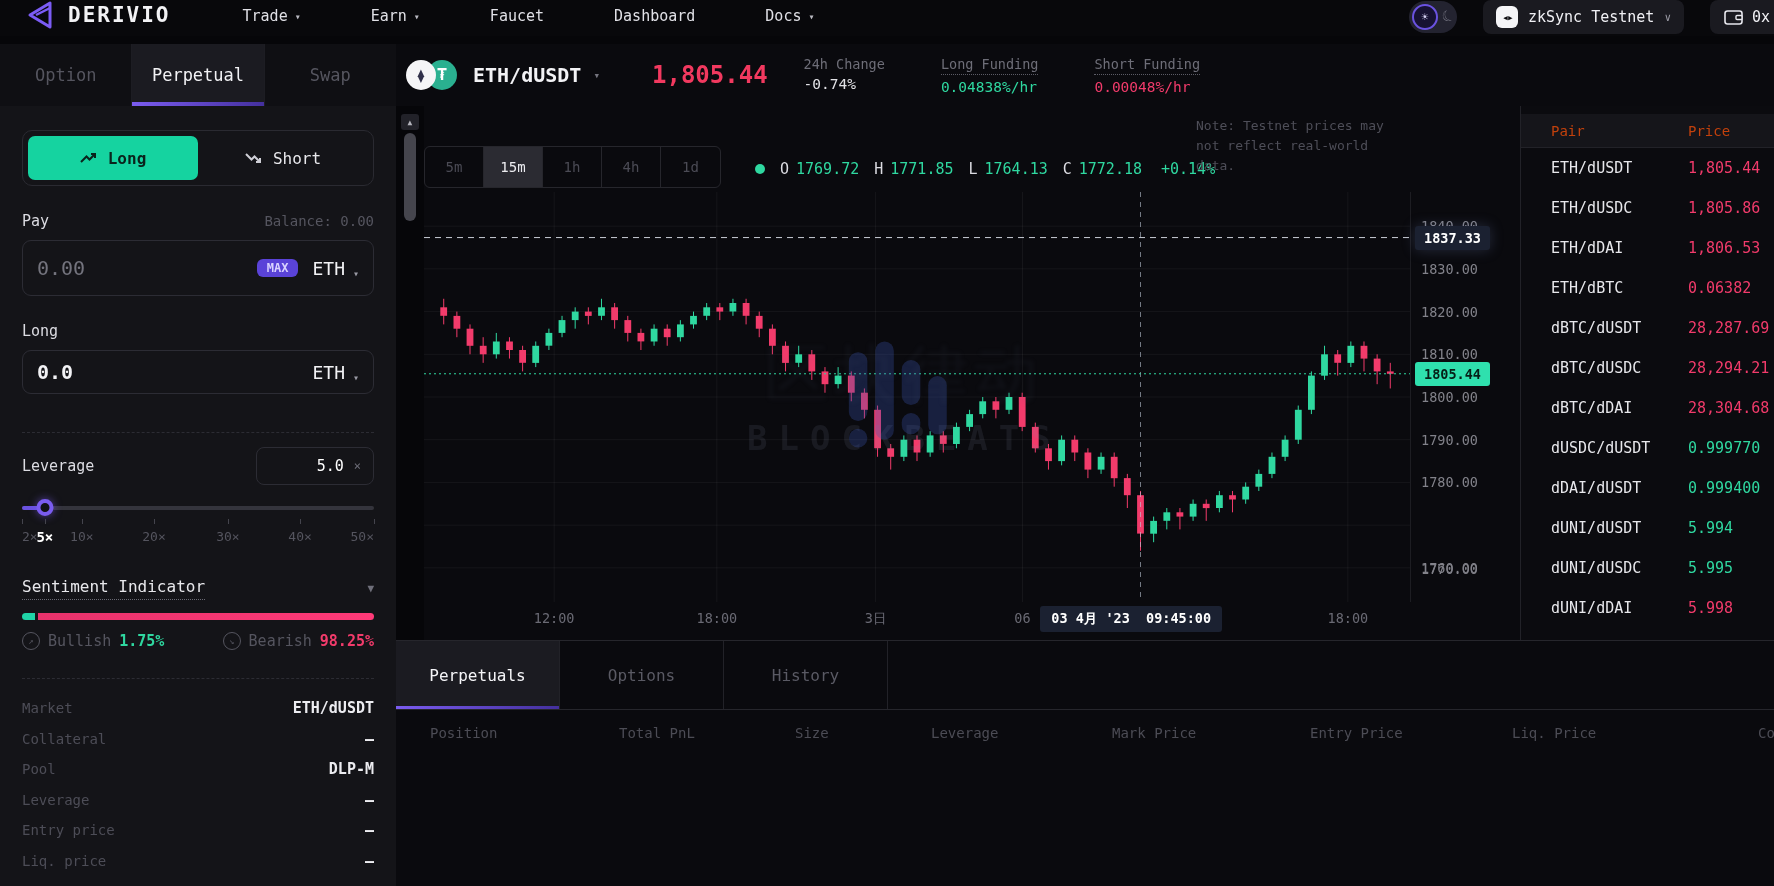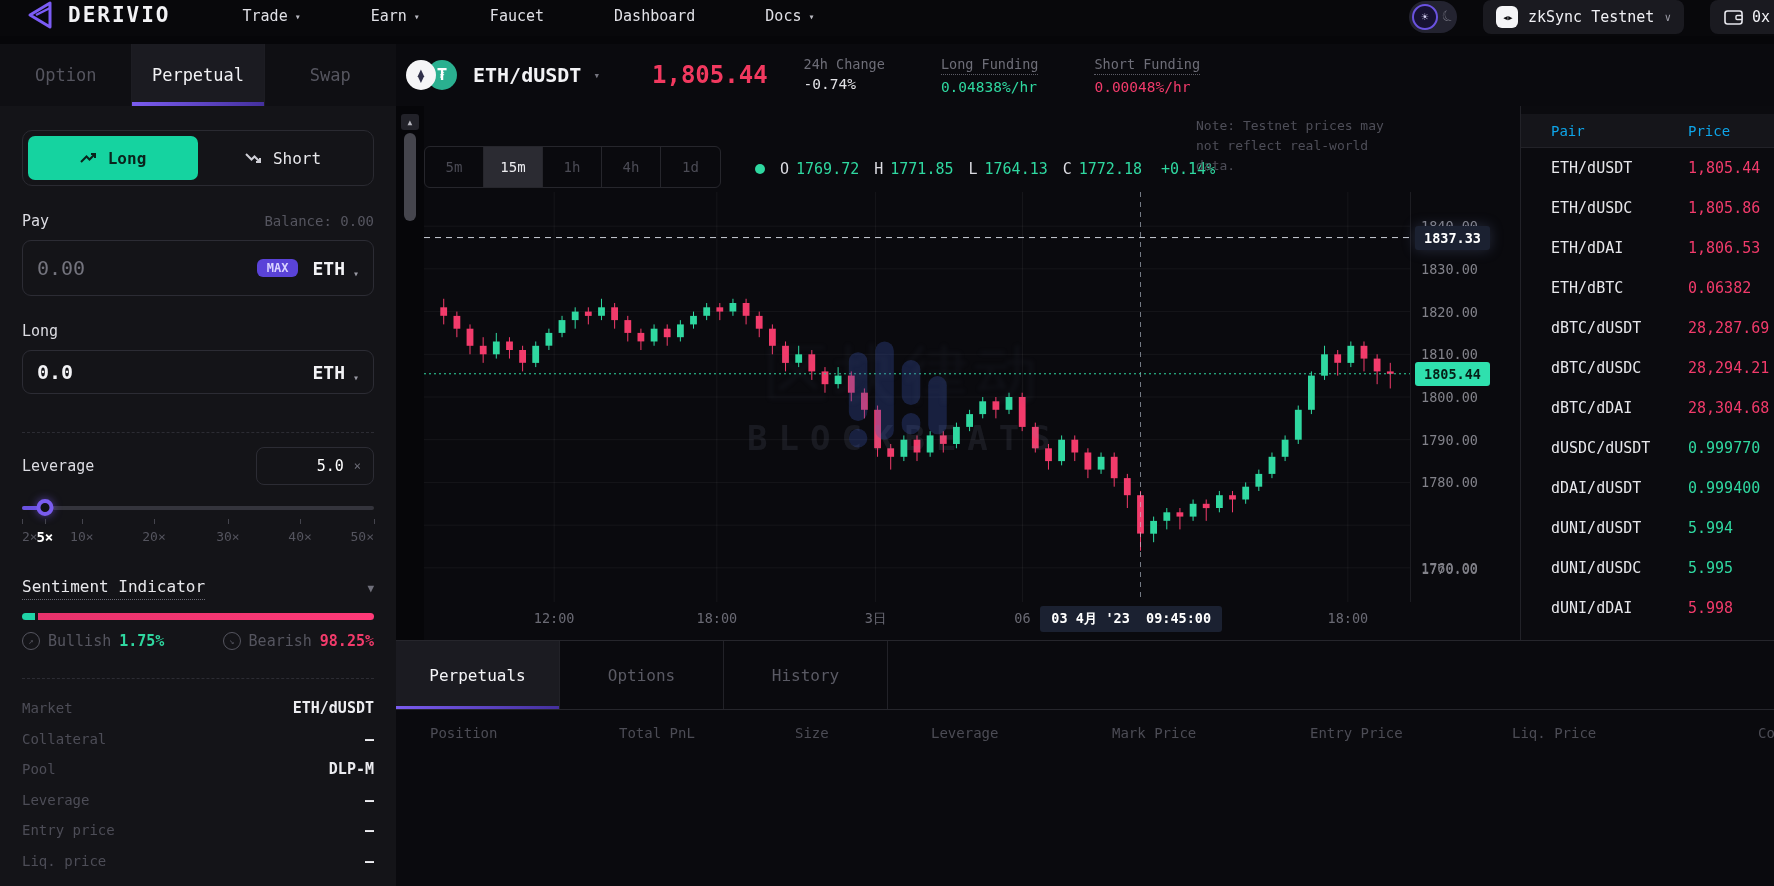--- a/index.html
+++ b/index.html
@@ -42,21 +42,21 @@
   .seg-btn{flex:1;display:flex;align-items:center;justify-content:center;gap:10px;font-size:16px;border-radius:7px;cursor:pointer}
   .seg-btn.long{background:#15d3a0;color:#0a241c;font-weight:bold}
   .seg-btn.short{color:#e8e8ec}
   .lbl-row{display:flex;justify-content:space-between;align-items:center;margin-top:26px}
   .field-label{font-size:15px;color:#dcdce2}
   .balance{font-size:14px;color:#55555f}
   .input-box{display:flex;align-items:center;border:1px solid #2c2c34;border-radius:9px;height:56px;margin-top:10px;padding:0 14px}
   .input-val{flex:1;font-size:20px;color:#74747e;background:none;border:none;outline:none;font-family:inherit;width:50px}
   .input-val.strong{color:#f2f2f5;font-weight:bold}
   .max-badge{background:#5a43d8;color:#d9d2ff;font-size:12px;font-weight:bold;border-radius:6px;padding:2px 10px;margin-right:14px;cursor:pointer}
-  .asset{display:flex;align-items:flex-end;gap:8px;font-size:18px;font-weight:bold;color:#f2f2f5;cursor:pointer}
+  .asset{display:flex;align-items:flex-end;gap:8px;font-size:18px;font-weight:normal;color:#f2f2f5;cursor:pointer}
   .asset .chev{font-size:10px;color:#9a9aa4}
   .divider{border-top:1px dashed #2c2c33;margin-top:38px}
   .lev-row{display:flex;justify-content:space-between;align-items:center;margin-top:14px}
   .lev-box{display:flex;align-items:center;gap:10px;border:1px solid #2c2c34;border-radius:8px;height:38px;padding:0 12px;min-width:118px;justify-content:flex-end}
   .lev-val{font-size:15px;color:#ffffff}
   .lev-x{font-size:12px;color:#6f6f7a;cursor:pointer}
   .slider{position:relative;height:18px;margin-top:14px}
   .track{position:absolute;left:0;right:0;top:7px;height:4px;border-radius:2px;background:#34343c}
   .fill{position:absolute;left:0;top:7px;height:4px;border-radius:2px;background:#6a52e0}
   .knob{position:absolute;top:0;width:17px;height:17px;border-radius:50%;background:#121217;border:4px solid #7a5cf0;transform:translateX(-50%);box-shadow:0 0 8px rgba(122,92,240,.6);cursor:grab}
@@ -125,21 +125,21 @@
   .plabel{position:absolute;left:10px;transform:translateY(-50%);font-size:13.5px;color:#82828a}
   .pbadge{position:absolute;left:4px;transform:translateY(-50%);font-size:13.5px;font-weight:bold;padding:4px 9px;border-radius:3px;white-space:nowrap}
   .pbadge.cross{background:#1b2131;color:#fff;box-shadow:0 0 14px rgba(120,140,200,.25)}
   .pbadge.last{background:#2fe0ae;color:#062018}
 
   .taxis{height:34px;position:relative;flex:none;margin-right:110px}
   .tlabel{position:absolute;top:8px;transform:translateX(-50%);font-size:13.5px;color:#6a6a74}
   .tbadge{position:absolute;top:4px;background:#1b2131;color:#fff;font-size:13.5px;font-weight:bold;padding:4px 11px;border-radius:3px;white-space:pre}
 
   .pairs{width:254px;border-left:1px solid #222228;background:#0b0b0f;display:flex;flex-direction:column;padding-top:8px}
-  .phead{display:grid;grid-template-columns:137px 1fr;height:34px;align-items:center;background:#15151a;border-bottom:1px solid #222228;padding-left:30px;font-size:14px;color:#0ea5e9}
+  .phead{display:grid;grid-template-columns:137px 1fr;height:34px;align-items:center;background:#15151a;border-bottom:1px solid #222228;padding-left:30px;font-size:14px;color:#c2410c}
   .prow{display:grid;grid-template-columns:137px 1fr;height:40px;align-items:center;padding-left:30px;font-size:15px;cursor:pointer}
   .pname{color:#e8e8ec}
   .pprice.up{color:#2fd8a0}.pprice.down{color:#f23b6b}
 
   .bottom{height:246px;border-top:1px solid #26262c;background:#0a0a0e;flex:none}
   .btabs{display:flex;height:69px;border-bottom:1px solid #26262c}
   .btab{width:164px;display:flex;align-items:center;justify-content:center;font-size:16px;color:#5a5a64;border-right:1px solid #222228;position:relative;cursor:pointer}
   .btab.active{background:#1b1b21;color:#f5f5f8}
   .btab.active::after{content:"";position:absolute;left:0;right:0;bottom:0;height:3px;background:linear-gradient(90deg,#7b5cf0,#44309e)}
   .pos-head{display:grid;grid-template-columns:189px 176px 136px 181px 198px 202px 246px 1fr;padding-left:34px;height:46px;align-items:center;font-size:14px;color:#4c4c55}

